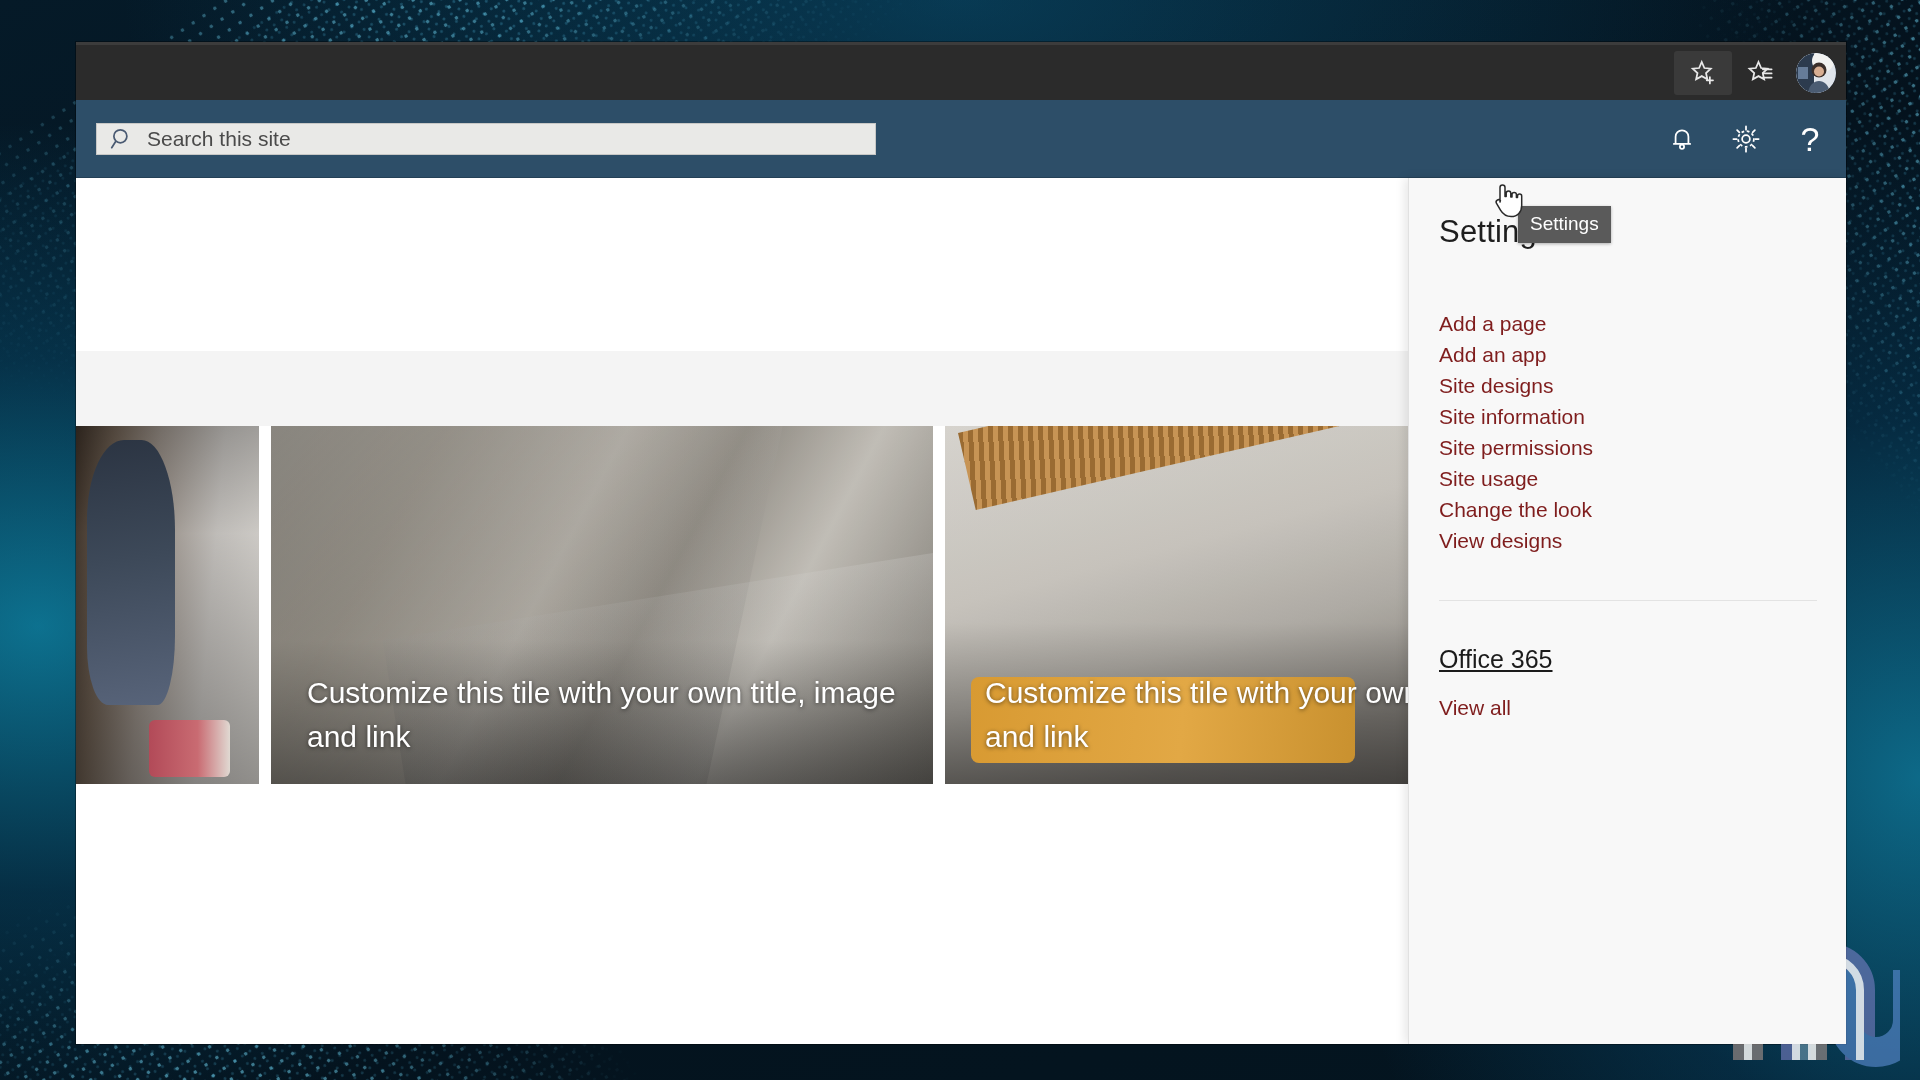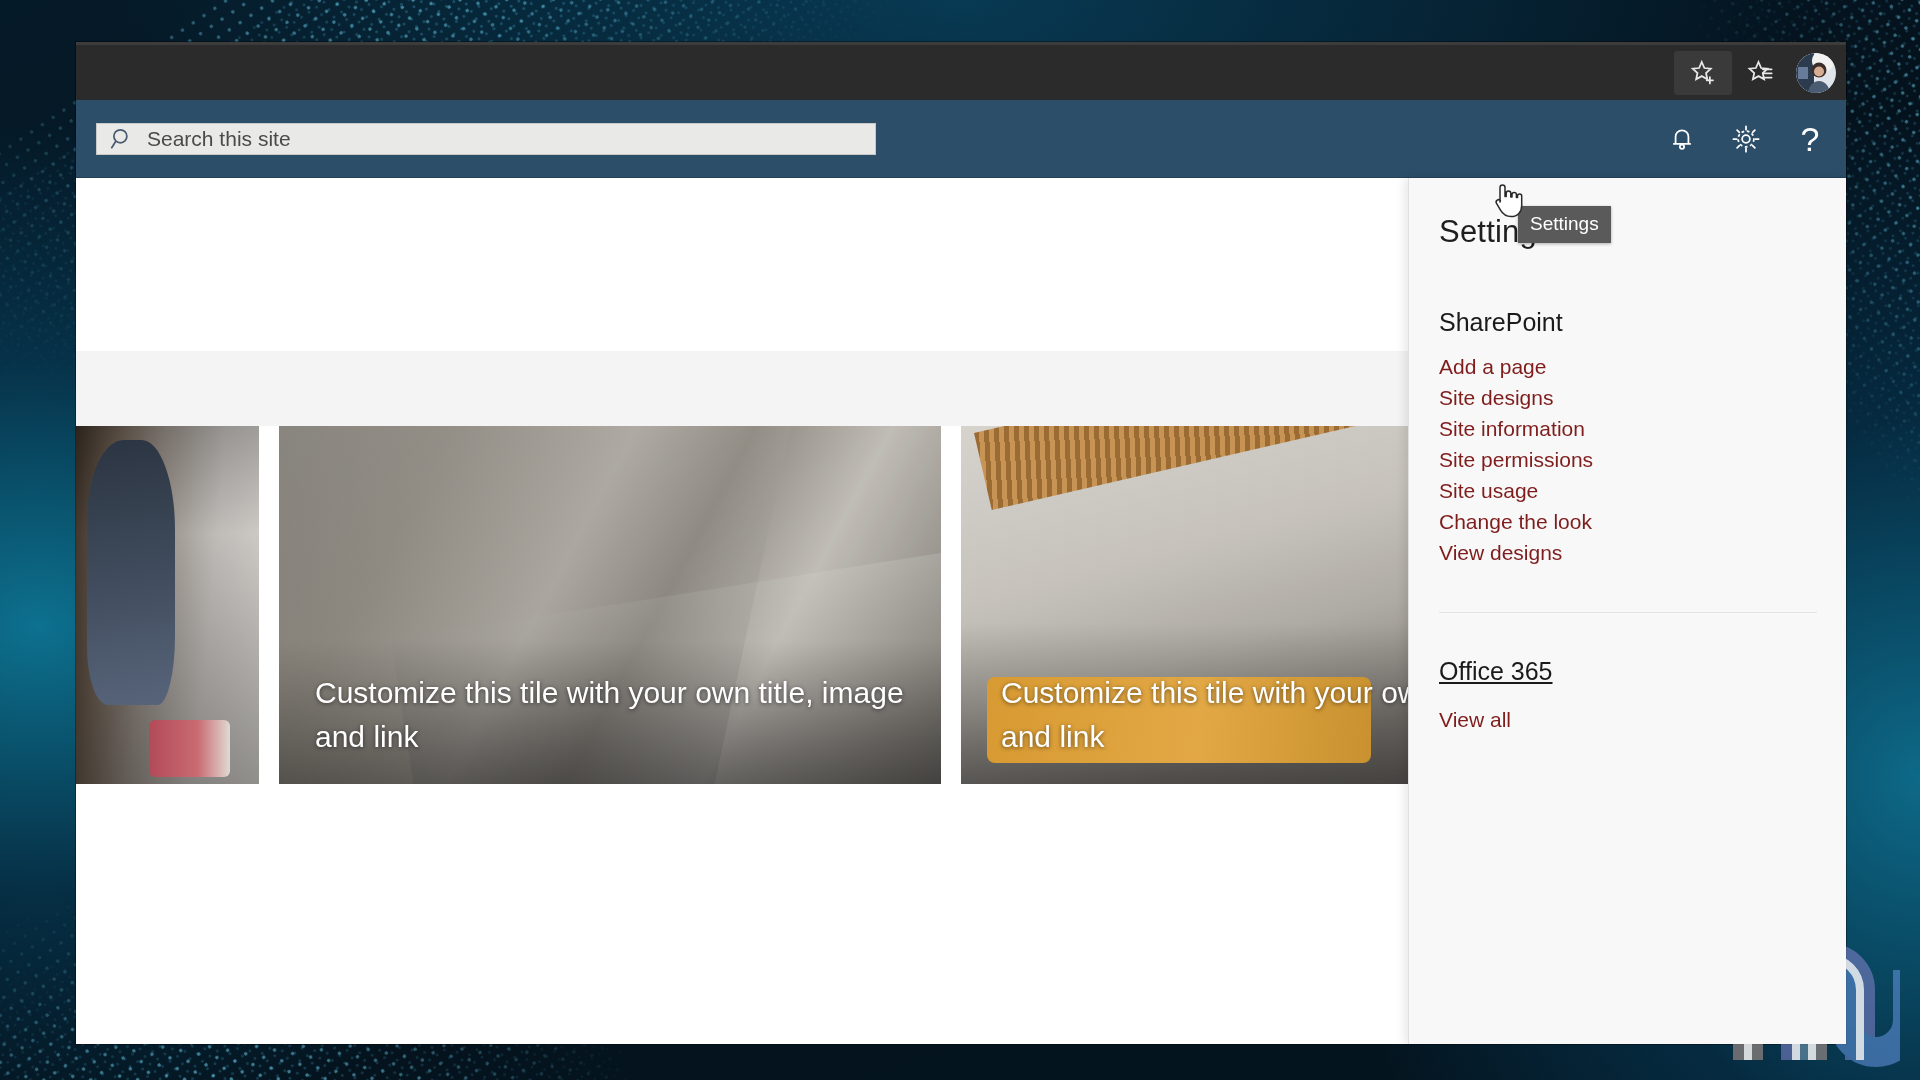--- a/index.html
+++ b/index.html
@@ -163,21 +163,21 @@
     position: relative;
     height: 866px;
     background: #ffffff;
   }
   #white-band { height: 173px; background: #ffffff; }
   #gray-band  { height: 75px;  background: #f4f4f4; }
   #tiles-row {
     position: relative;
     height: 358px;
     display: flex;
-    gap: 20px;
+    gap: 12px;
     padding-left: 0;
     background: #ffffff;
   }
   .tile {
     position: relative;
     overflow: hidden;
     flex: 0 0 auto;
   }
   .tile-1 { width: 183px; }
   .tile-2 { width: 662px; }
@@ -427,22 +427,22 @@
             <div class="tile-caption">Customize this tile with your own title, image and link</div>
           </div>
         </div>
 
         <div id="bottom-white"></div>
 
         <div id="settings-panel">
           <div id="panel-title">Settings</div>
 
           <div class="panel-section">
-            <div class="panel-section-title">SharePoint</div>
             <a class="panel-link">Add a page</a>
+            <a class="panel-link">Add an app</a>
             <a class="panel-link">Site designs</a>
             <a class="panel-link">Site information</a>
             <a class="panel-link">Site permissions</a>
             <a class="panel-link">Site usage</a>
             <a class="panel-link">Change the look</a>
             <a class="panel-link">View designs</a>
           </div>
 
           <div id="panel-divider"></div>
 

